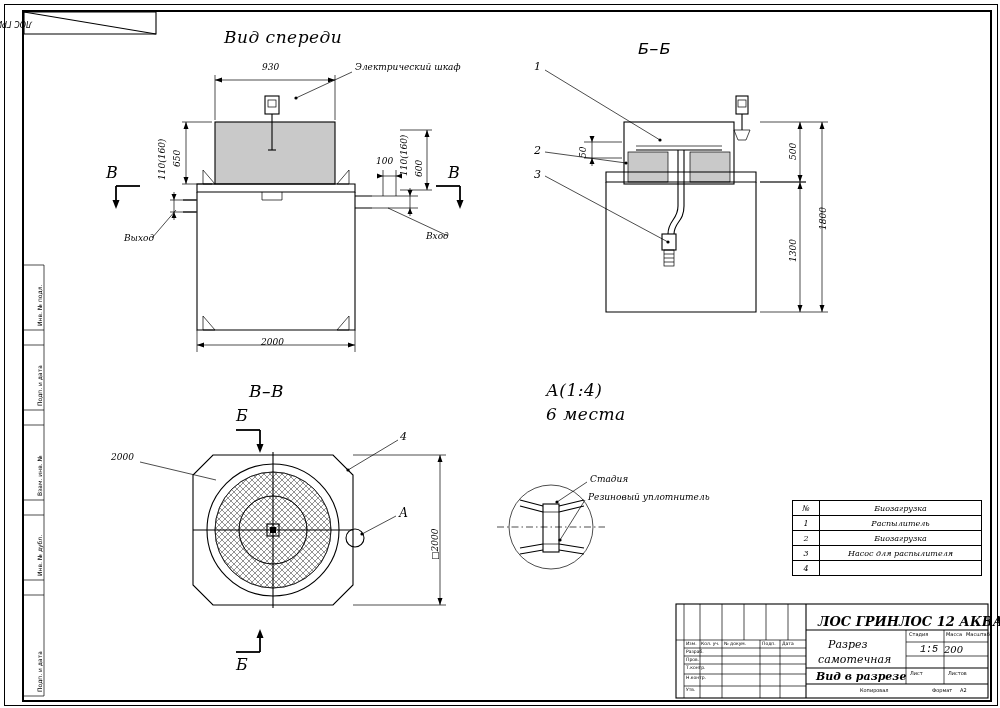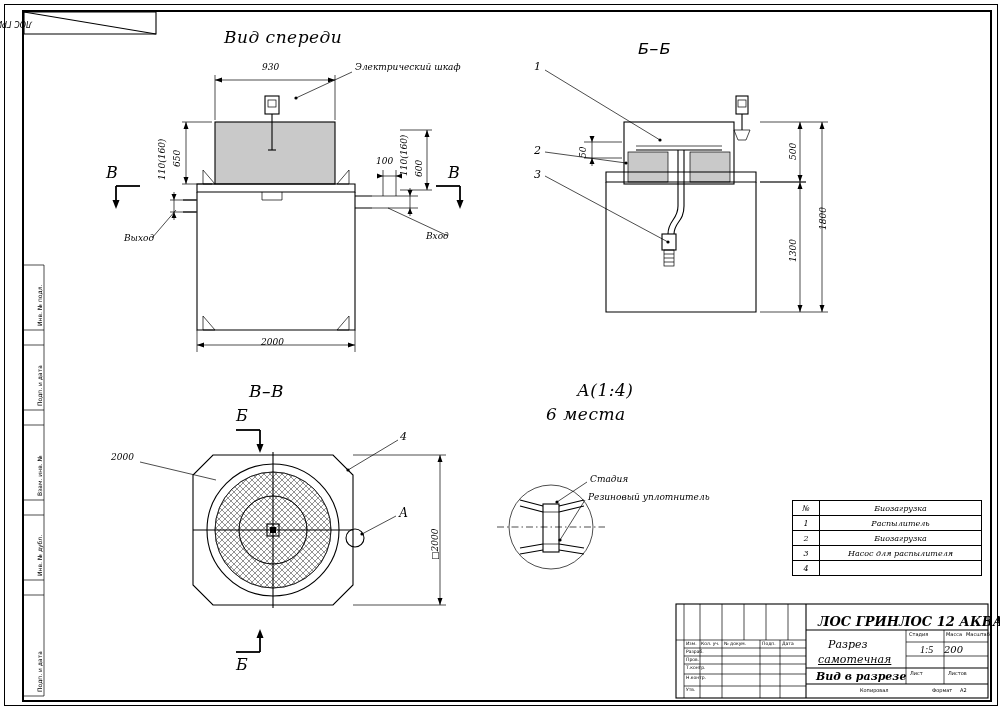--- a/index.html
+++ b/index.html
@@ -299,21 +299,21 @@
   <div class="lbl dim" style="left:818px;top:230px;transform:rotate(-90deg);transform-origin:0 0;">1800</div>
 
   <div class="lbl ttl" style="left:249px;top:381px;">В–В</div>
   <div class="lbl" style="left:236px;top:406px;font-size:16px;font-style:italic;font-family:'DejaVu Serif',serif;">Б</div>
   <div class="lbl" style="left:236px;top:655px;font-size:16px;font-style:italic;font-family:'DejaVu Serif',serif;">Б</div>
   <div class="lbl dim" style="left:111px;top:452px;">2000</div>
   <div class="lbl dim" style="left:400px;top:430px;font-size:11px;">4</div>
   <div class="lbl dim" style="left:399px;top:506px;font-size:12px;">А</div>
   <div class="lbl dim" style="left:430px;top:560px;transform:rotate(-90deg);transform-origin:0 0;">□2000</div>
 
-  <div class="lbl ttl" style="left:546px;top:380px;margin-left:31px;">А(1:4)</div>
+  <div class="lbl ttl" style="left:546px;top:380px;">А(1:4)</div>
   <div class="lbl ttl" style="left:546px;top:404px;">6 места</div>
   <div class="lbl note" style="left:590px;top:474px;">Стадия</div>
   <div class="lbl note" style="left:588px;top:492px;">Резиновый уплотнитель</div>
 
   <table class="tbl" style="left:792px;top:500px;width:190px;">
     <tbody>
         <tr>
       <td style="width:26px;height:14px;">№</td>
       <td style="height:14px;">Биозагрузка</td>
     </tr>
@@ -366,28 +366,28 @@
 
     <line class="ln thin" x1="700" y1="604" x2="700" y2="640"></line>
     <line class="ln thin" x1="722" y1="604" x2="722" y2="640"></line>
     <line class="ln thin" x1="744" y1="604" x2="744" y2="640"></line>
     <line class="ln thin" x1="766" y1="604" x2="766" y2="640"></line>
     <line class="ln thin" x1="788" y1="604" x2="788" y2="640"></line>
   </svg>
 
   <div class="lbl" style="left:818px;top:614px;font-size:13px;font-style:italic;font-weight:bold;font-family:'DejaVu Serif',serif;">ЛОС ГРИНЛОС 12 АКВА</div>
   <div class="lbl" style="left:828px;top:638px;font-size:11px;font-style:italic;font-family:'DejaVu Serif',serif;text-align:center;">Разрез</div>
-  <div class="lbl" style="left:818px;top:653px;font-size:11px;font-style:italic;font-family:'DejaVu Serif',serif;text-decoration:underline;">самотечная</div>
+  <div class="lbl" style="left:818px;top:653px;font-size:11px;font-style:italic;font-family:'DejaVu Serif',serif;">самотечная</div>
   <div class="lbl" style="left:816px;top:670px;font-size:11px;font-style:italic;font-weight:bold;font-family:'DejaVu Serif',serif;">Вид в разрезе</div>
 
   <div class="lbl tiny" style="left:946px;top:631px;font-size:5px;">Масса</div>
   <div class="lbl tiny" style="left:966px;top:631px;font-size:5px;">Масштаб</div>
   <div class="lbl tiny" style="left:909px;top:631px;font-size:5px;">Стадия</div>
   <div class="lbl" style="left:944px;top:644px;font-size:10px;font-style:italic;font-family:'DejaVu Serif',serif;">200</div>
-  <div class="lbl" style="left:920px;top:644px;font-size:10px;font-style:italic;font-family:Liberation Serif, serif;">1:5</div>
+  <div class="lbl" style="left:920px;top:644px;font-size:10px;font-style:italic;font-family:Liberation Mono, monospace;">1:5</div>
   <div class="lbl tiny" style="left:910px;top:670px;font-size:5px;">Лист</div>
   <div class="lbl tiny" style="left:948px;top:670px;font-size:5px;">Листов</div>
   <div class="lbl tiny" style="left:860px;top:687px;font-size:5px;">Копировал</div>
   <div class="lbl tiny" style="left:932px;top:687px;font-size:5px;">Формат</div>
   <div class="lbl tiny" style="left:960px;top:687px;font-size:5px;">А2</div>
 
   <div class="lbl tiny" style="left:686px;top:641px;font-size:4.5px;">Изм.</div>
   <div class="lbl tiny" style="left:701px;top:641px;font-size:4.5px;">Кол. уч.</div>
   <div class="lbl tiny" style="left:724px;top:641px;font-size:4.5px;">№ докум.</div>
   <div class="lbl tiny" style="left:762px;top:641px;font-size:4.5px;">Подп.</div>

